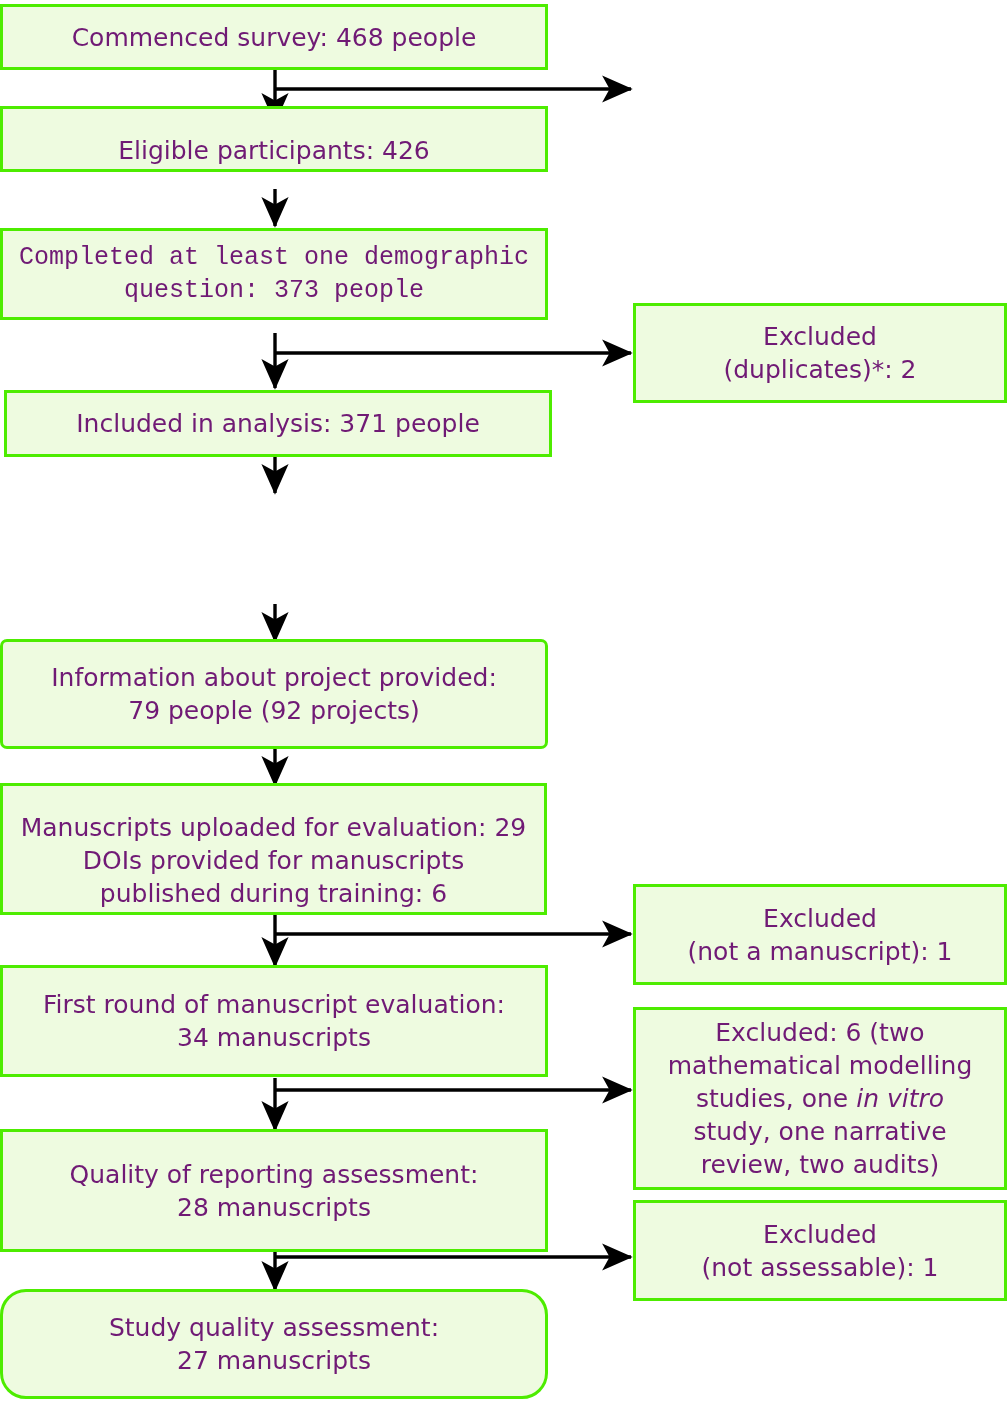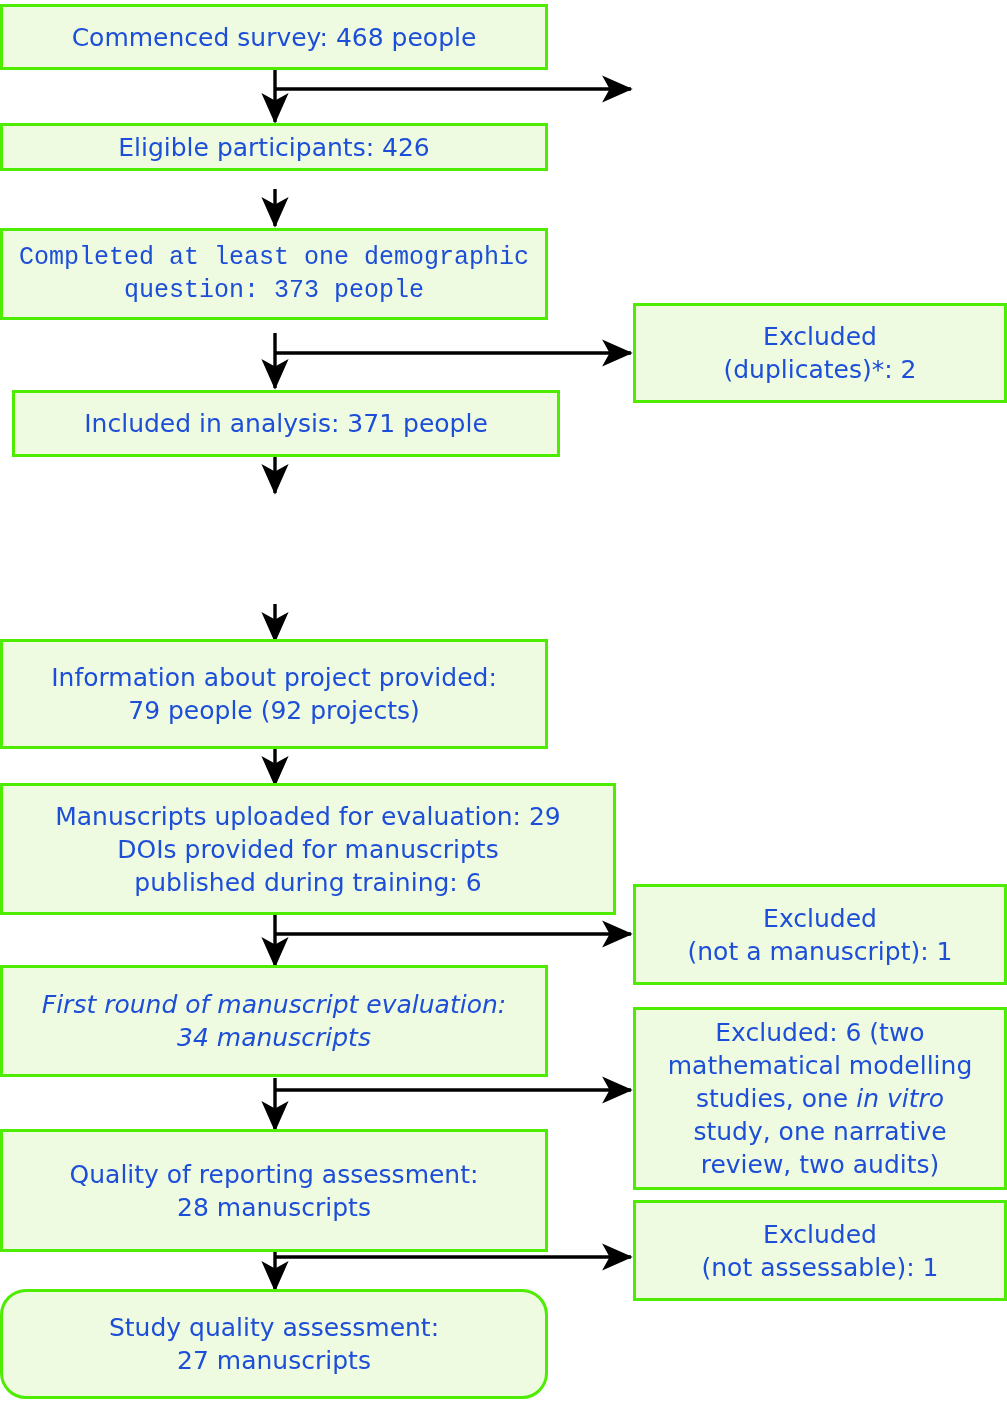--- a/index.html
+++ b/index.html
@@ -20,21 +20,21 @@
   }
   .node {
     position: absolute;
     box-sizing: border-box;
     background: #eefbe0;
     border: 3px solid #4dec00;
     display: flex;
     align-items: center;
     justify-content: center;
     text-align: center;
-    color: #1d4ed8;
+    color: #701a75;
     font-size: 25px;
     line-height: 1.32;
     padding: 2px 8px;
     white-space: pre-line;
   }
   .node .txt {
     display: block;
     width: 100%;
     white-space: pre-line;
   }
@@ -80,46 +80,46 @@
       <line x1="275" y1="934" x2="631" y2="934"></line>
       <line x1="275" y1="1090" x2="631" y2="1090"></line>
       <line x1="275" y1="1257" x2="631" y2="1257"></line>
     </g>
   </svg>
 
   <div class="node" style="left:0px; top:4px; width:548px; height:66px;">
     <span class="txt">Commenced survey: 468 people</span>
   </div>
 
-  <div class="node" style="left:0px; top:123px; width:548px; height:48px;">
+  <div class="node" style="left:0px; top:106px; width:548px; height:66px;align-items:flex-end;">
     <span class="txt">Eligible participants: 426</span>
   </div>
 
   <div class="node" style="left:0px; top:228px; width:548px; height:92px;font-family:Liberation Mono, monospace;">
     <span class="txt">Completed at least one demographic
 question: 373 people</span>
   </div>
 
-  <div class="node" style="left:12px; top:390px; width:548px; height:67px;">
+  <div class="node" style="left:4px; top:390px; width:548px; height:67px;">
     <span class="txt">Included in analysis: 371 people</span>
   </div>
 
 
-  <div class="node" style="left:0px; top:639px; width:548px; height:110px;">
+  <div class="node" style="left:0px; top:639px; width:548px; height:110px;border-radius:7px;">
     <span class="txt">Information about project provided:
 79 people (92 projects)</span>
   </div>
 
-  <div class="node" style="left:0px; top:783px; width:616px; height:132px;">
+  <div class="node" style="left:0px; top:783px; width:547px; height:132px;align-items:flex-end;">
     <span class="txt">Manuscripts uploaded for evaluation: 29
 DOIs provided  for manuscripts
 published during training: 6</span>
   </div>
 
-  <div class="node" style="left:0px; top:965px; width:548px; height:112px;font-style:italic;">
+  <div class="node" style="left:0px; top:965px; width:548px; height:112px;">
     <span class="txt">First round of manuscript evaluation:
 34 manuscripts</span>
   </div>
 
   <div class="node" style="left:0px; top:1129px; width:548px; height:123px;">
     <span class="txt">Quality of reporting assessment:
 28 manuscripts</span>
   </div>
 
   <div class="node" style="left:0px; top:1289px; width:548px; height:110px;border-radius:26px;">

